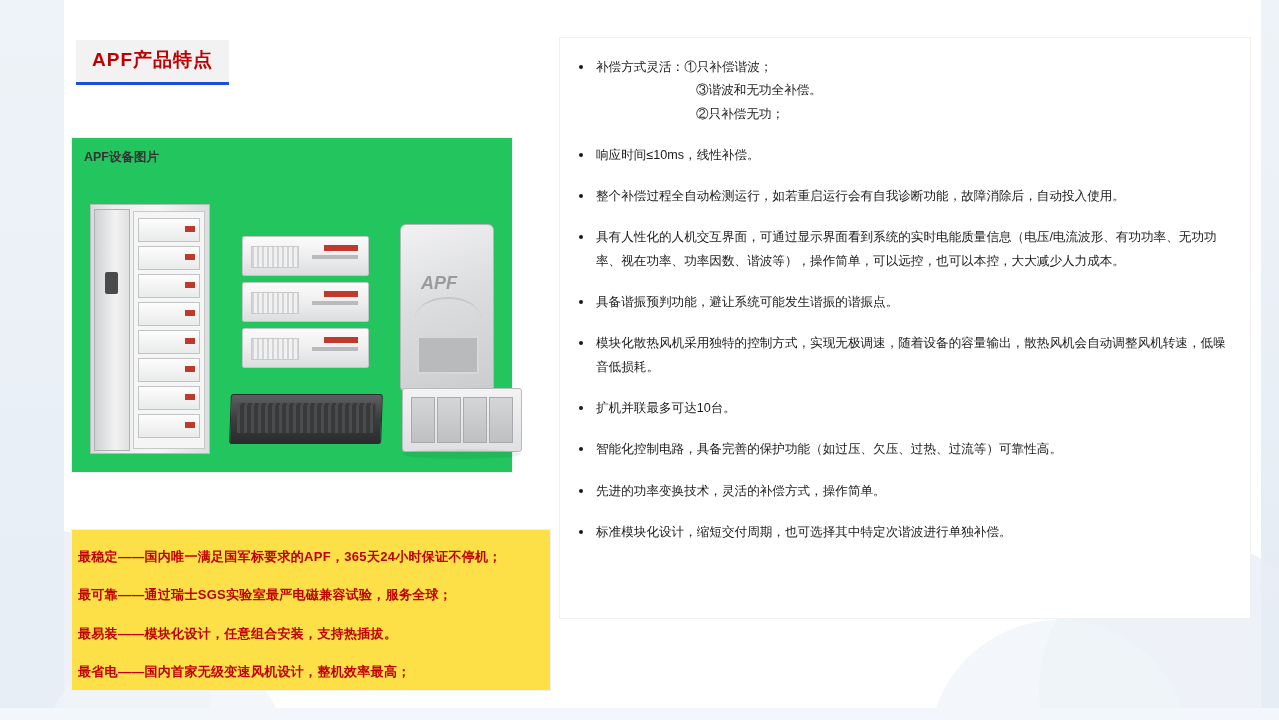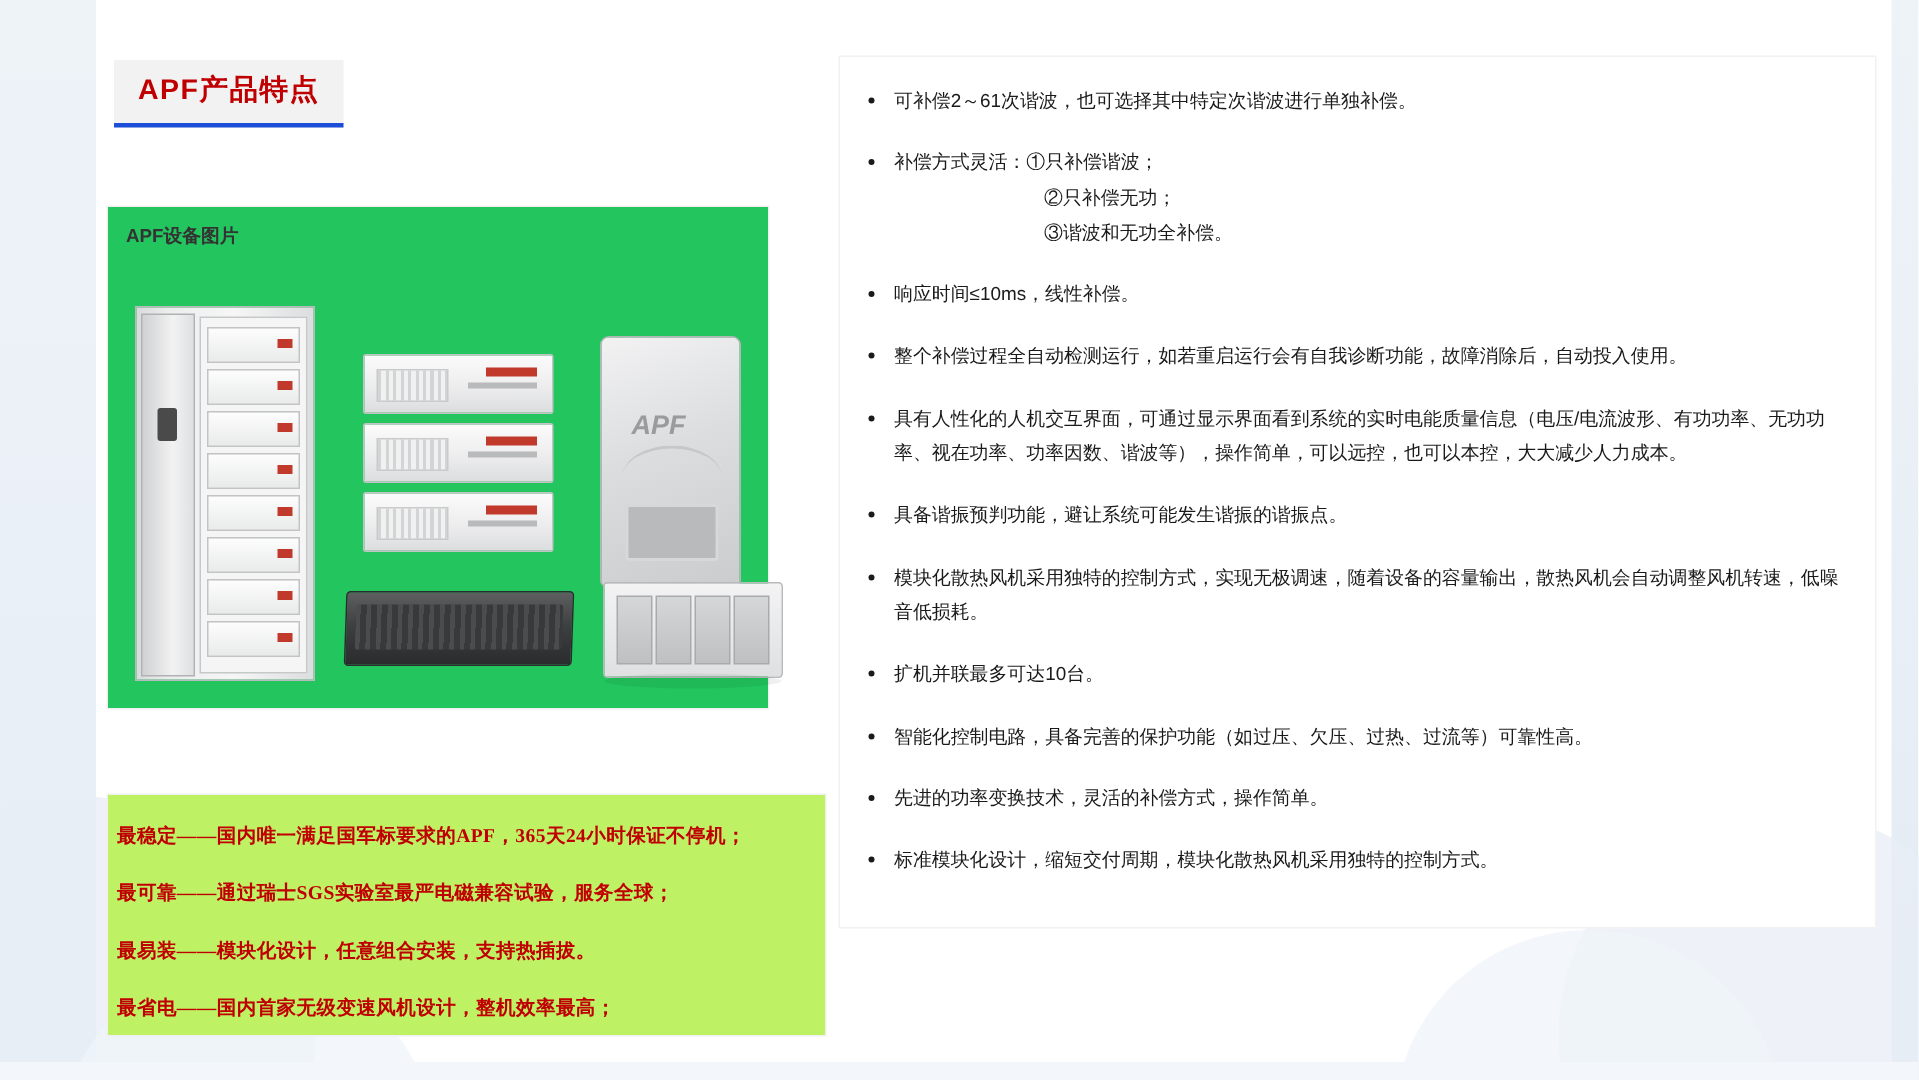--- a/index.html
+++ b/index.html
@@ -175,24 +175,23 @@
   .modbox .shadow {
     position: absolute; left: 0; bottom: -8px; width: 118px; height: 10px;
     background: rgba(0,0,0,.06); border-radius: 50%;
   }
 
   
   .red-box {
     position: absolute;
     left: 72px; top: 530px;
     width: 478px; height: 160px;
-    background: #bef264;
+    background: #fde047;
     box-shadow: 0 0 0 1px #f0f0f0;
     padding: 0;
-    font-family: Liberation Serif, serif;
   }
   .red-line {
     position: absolute;
     left: 6px;
     font-size: 13px;
     font-weight: bold;
     color: #c00000;
     white-space: nowrap;
     letter-spacing: .3px;
   }
@@ -323,29 +322,28 @@
 
 <div class="red-box">
   <div class="red-line">最稳定——国内唯一满足国军标要求的APF，365天24小时保证不停机；</div>
   <div class="red-line">最可靠——通过瑞士SGS实验室最严电磁兼容试验，服务全球；</div>
   <div class="red-line">最易装——模块化设计，任意组合安装，支持热插拔。</div>
   <div class="red-line">最省电——国内首家无级变速风机设计，整机效率最高；</div>
 </div>
 
 <div class="bullets">
   <ul class="bl">
-    <li><span>可补偿2～61次谐波，也可选择其中特定次谐波进行单独补偿。</span></li>
     <li>
       <span>补偿方式灵活：①只补偿谐波；</span>
+      <span class="sub-line">③谐波和无功全补偿。</span>
       <span class="sub-line">②只补偿无功；</span>
-      <span class="sub-line">③谐波和无功全补偿。</span>
     </li>
     <li><span>响应时间≤10ms，线性补偿。</span></li>
     <li><span>整个补偿过程全自动检测运行，如若重启运行会有自我诊断功能，故障消除后，自动投入使用。</span></li>
     <li><span>具有人性化的人机交互界面，可通过显示界面看到系统的实时电能质量信息（电压/电流波形、有功功率、无功功率、视在功率、功率因数、谐波等），操作简单，可以远控，也可以本控，大大减少人力成本。</span></li>
     <li><span>具备谐振预判功能，避让系统可能发生谐振的谐振点。</span></li>
     <li><span>模块化散热风机采用独特的控制方式，实现无极调速，随着设备的容量输出，散热风机会自动调整风机转速，低噪音低损耗。</span></li>
     <li><span>扩机并联最多可达10台。</span></li>
     <li><span>智能化控制电路，具备完善的保护功能（如过压、欠压、过热、过流等）可靠性高。</span></li>
     <li><span>先进的功率变换技术，灵活的补偿方式，操作简单。</span></li>
-    <li><span>标准模块化设计，缩短交付周期，模块化散热风机采用独特的控制方式。</span></li>
+    <li><span>标准模块化设计，缩短交付周期，也可选择其中特定次谐波进行单独补偿。</span></li>
   </ul>
 </div>
 
 </body></html>

